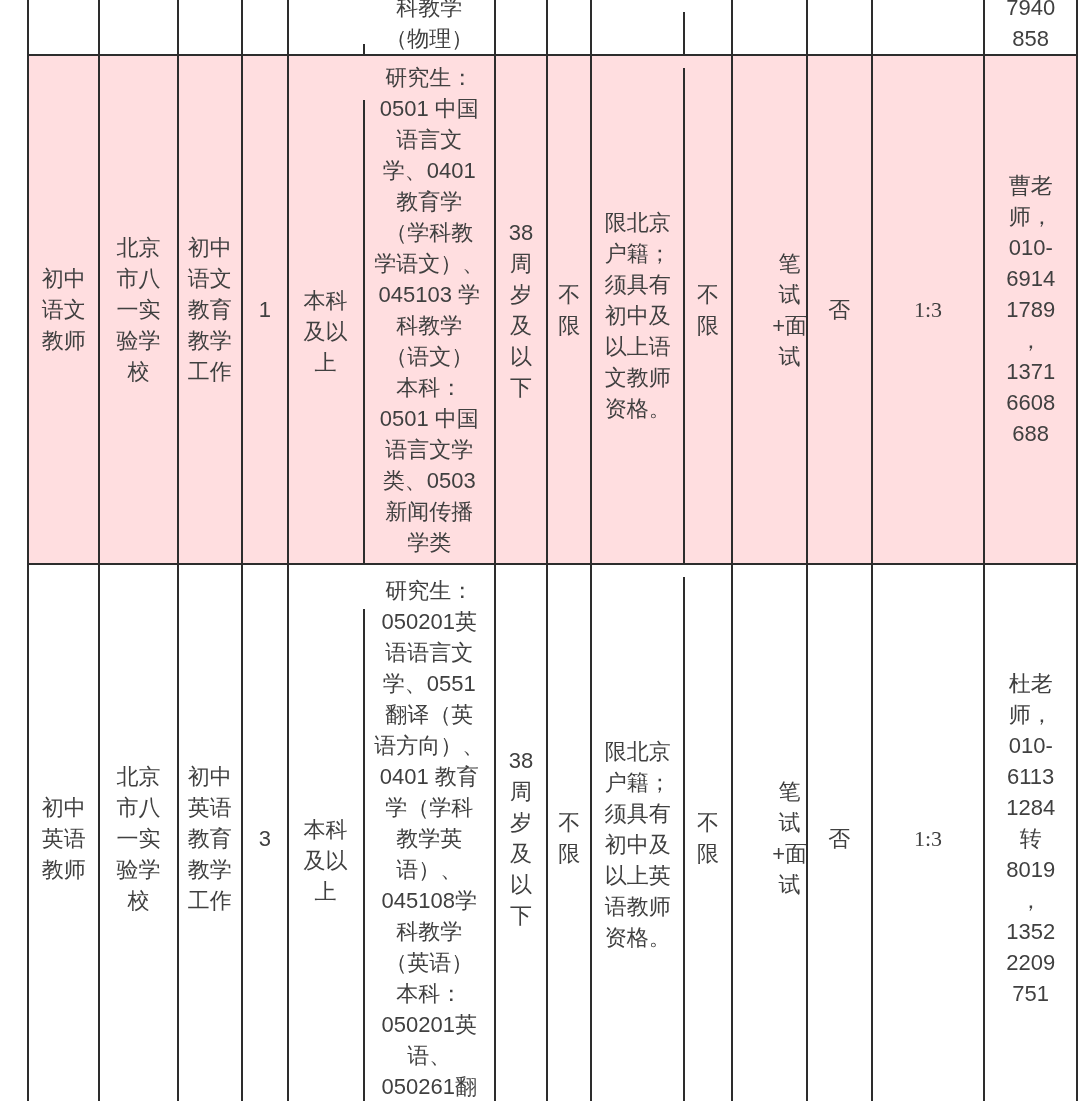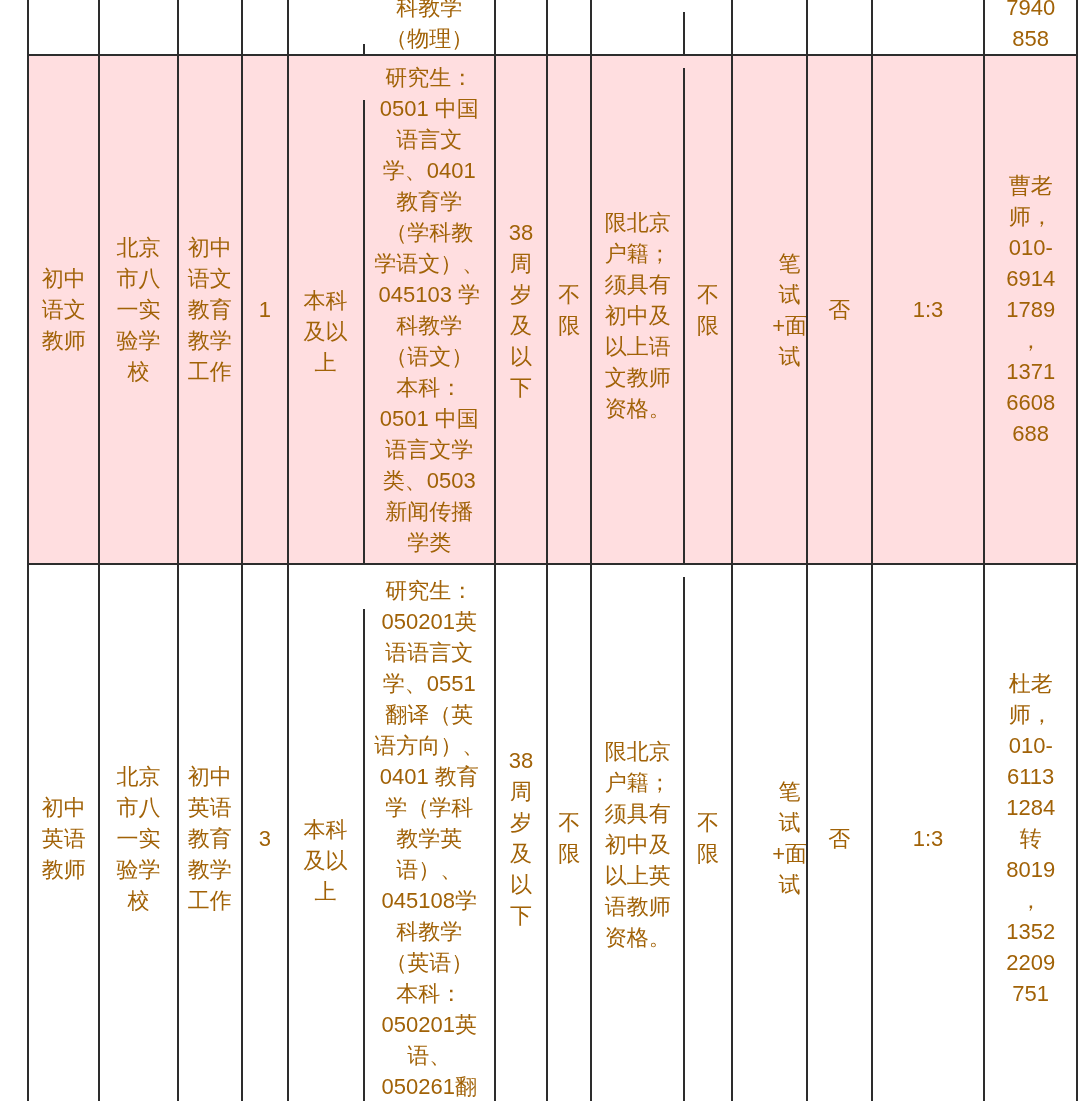--- a/index.html
+++ b/index.html
@@ -32,37 +32,37 @@
     box-sizing: border-box;
     border-right: 2px solid #2d2d2d;
     display: flex;
     flex-direction: column;
     justify-content: center;
     align-items: center;
     text-align: center;
     white-space: pre-line;
     font-size: 22px;
     line-height: 31px;
-    color: #a16207;
+    color: #404040;
     overflow: hidden;
   }
   
   .c1  { width: 74px; }
   .c2  { width: 81px; }
   .c3  { width: 67px; }
   .c4  { width: 47px; }
   .c5  { width: 79px; margin-top: 44px; }
   .c6  { width: 136px; }
   .c7  { width: 54px; }
   .c8  { width: 46px; }
   .c9  { width: 96px; margin-top: 12px; }
   .c10 { width: 50px; }
   .c11 { width: 76px; padding-left: 40px; }
   .c12 { width: 67px; }
-  .c13 { width: 117px; }
+  .c13 { width: 117px; font-family: Liberation Serif, serif; }
   .c14 { width: 96px; }
   
   .r1 { height: 56px; background: #ffffff; }
   .r1 .cell { justify-content: flex-end; }
   .r2 { height: 509px; background: #ffdee0; }
   .r3 { height: 548px; background: #ffffff; }
 </style>
 </head>
 <body>
 

